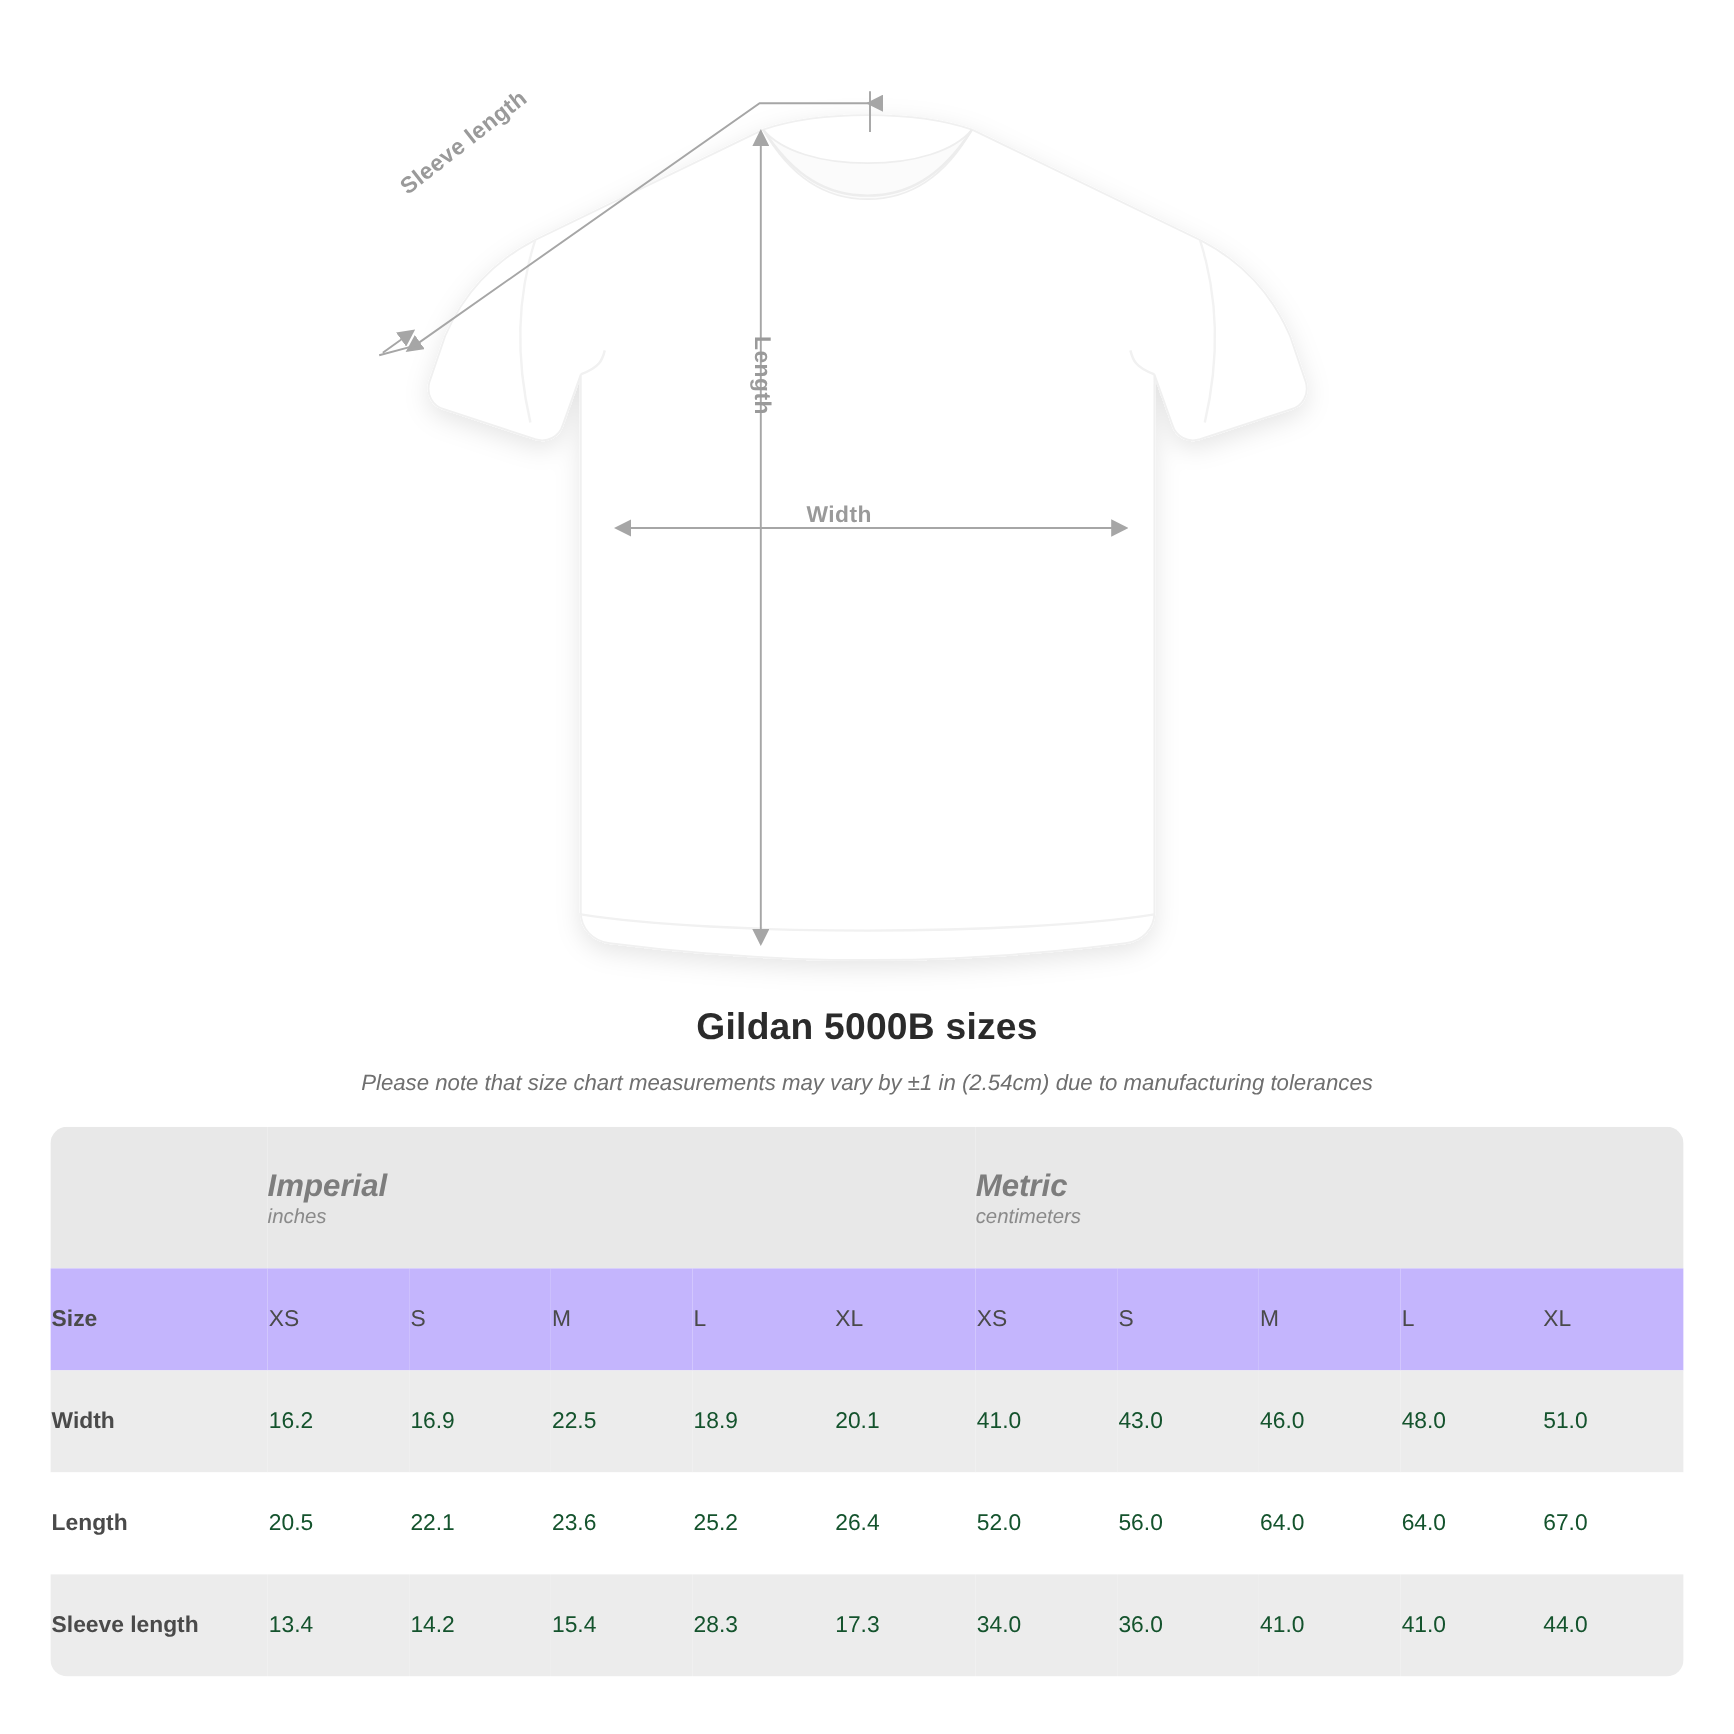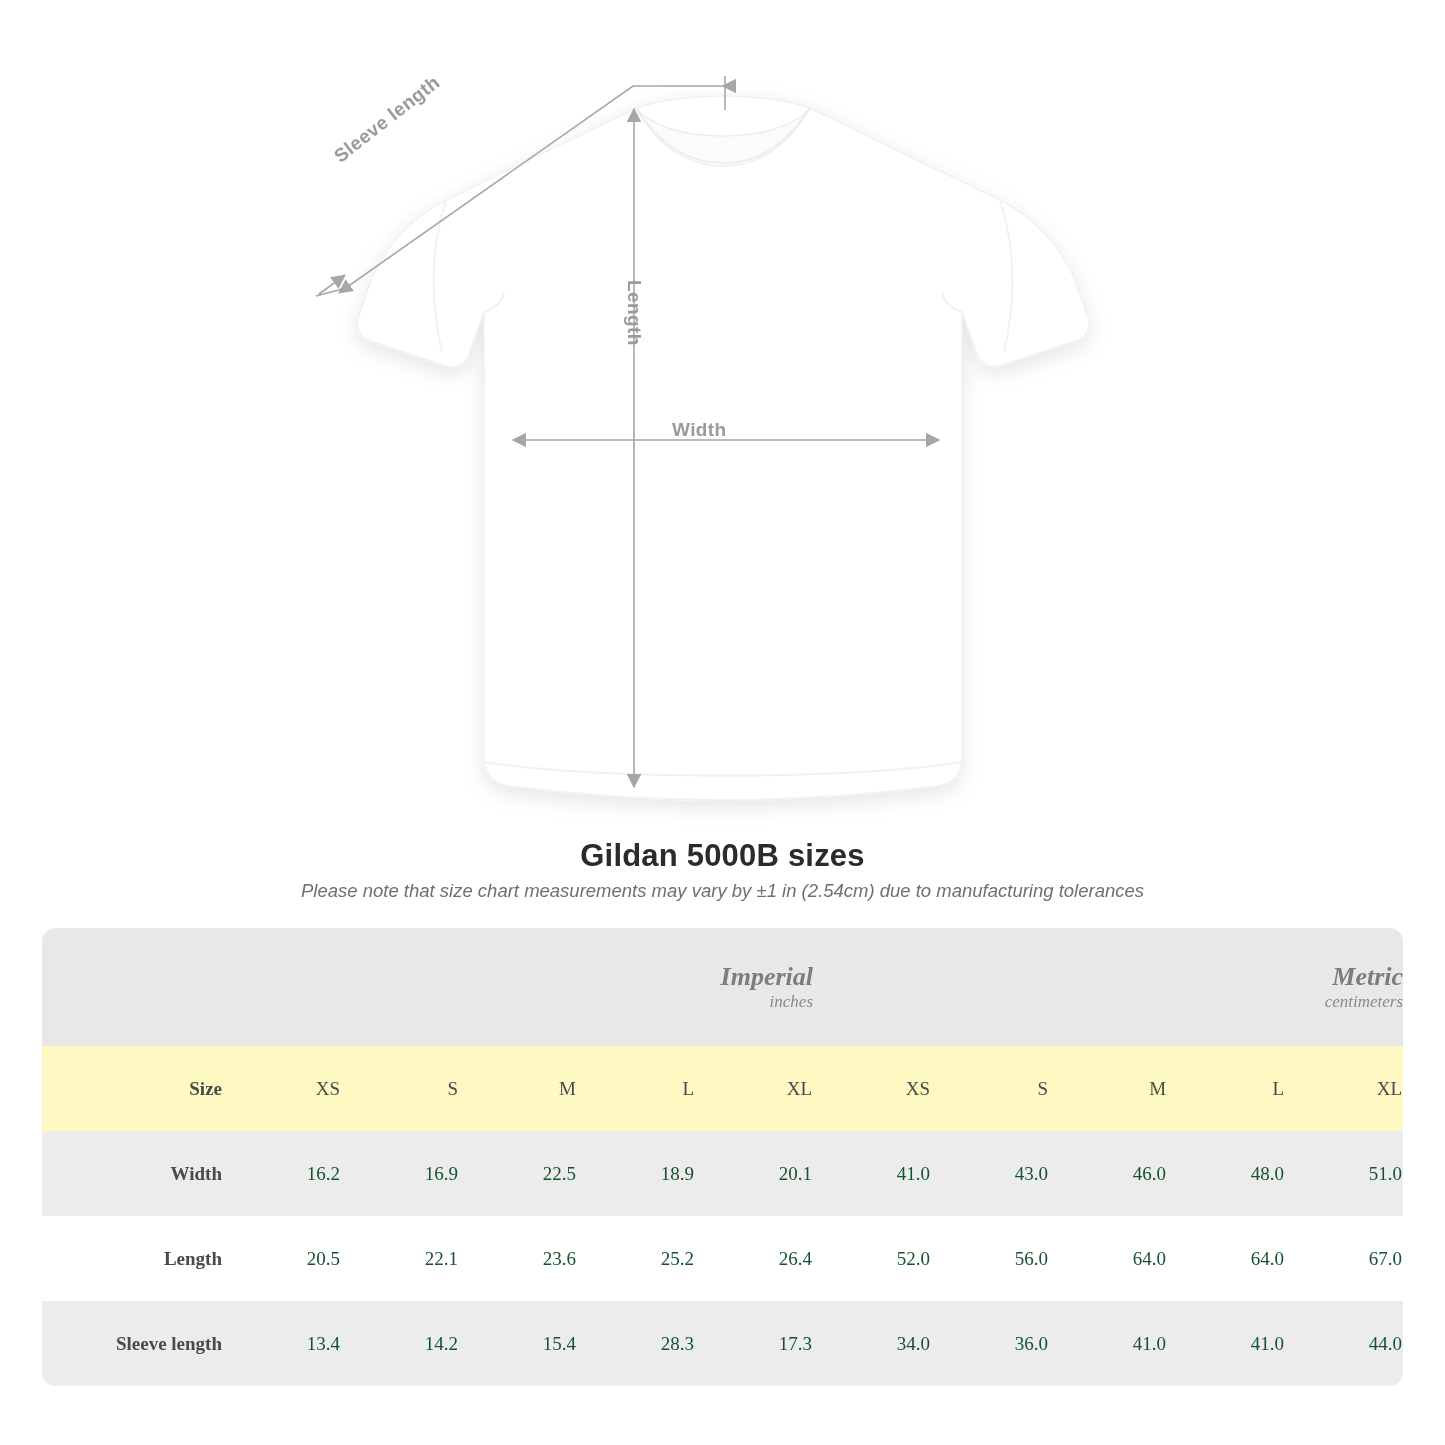--- a/index.html
+++ b/index.html
@@ -66,40 +66,39 @@
     font-size: 31px;
     font-weight: bold;
     color: #2b2b2b;
     margin: 0;
     letter-spacing: 0.2px;
   }
   .chart-note {
     font-size: 18.5px;
     font-style: italic;
     color: #6f6f6f;
-    margin-top: 6px;
+    margin-top: 17px;
   }
 
   
   .table-wrap {
     margin: 26px 42px 0 42px;
     width: 1361px;
     border-radius: 14px;
     overflow: hidden;
   }
   table.size-table {
     border-collapse: collapse;
     width: 100%;
     table-layout: fixed;
   }
   table.size-table td, table.size-table th {
-    text-align: right;
+    text-align: left;
     vertical-align: middle;
     font-weight: normal;
-    font-family: Liberation Serif, serif;
   }
   
   .unit-row td {
     background: #e8e8e8;
     height: 118px;
     padding: 0;
   }
   .unit-name {
     font-size: 26px;
     font-style: italic;
@@ -108,21 +107,21 @@
   }
   .unit-sub {
     font-size: 17px;
     font-style: italic;
     color: #8a8a8a;
   }
   .head-row td {
     height: 83px;
     font-size: 19px;
     color: #4a4a4a;
-    background: #fef9c3;
+    background: #c4b5fd;
   }
   .head-row td.rowlabel {
     font-weight: bold;
     font-size: 19px;
     color: #4a4a4a;
   }
   .data-row td {
     height: 83px;
     font-size: 19px;
     color: #14532d;

